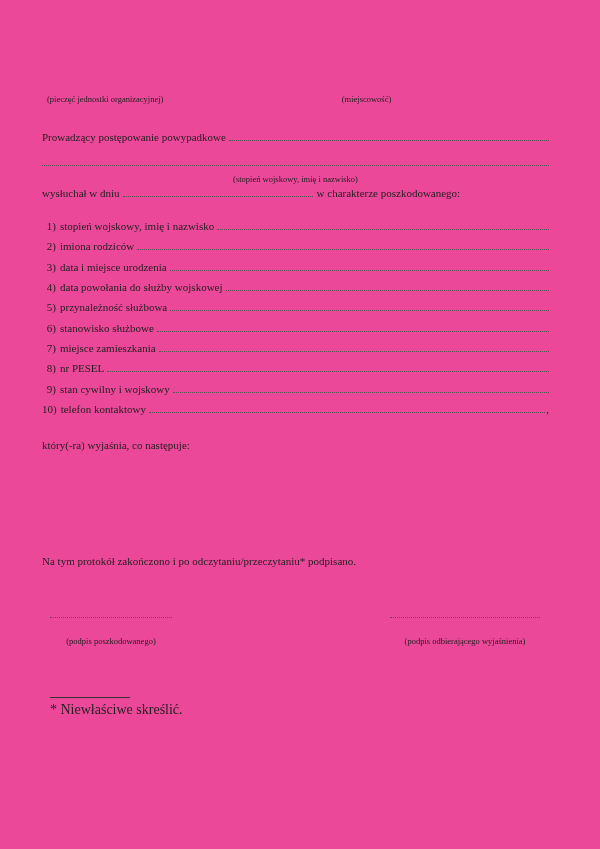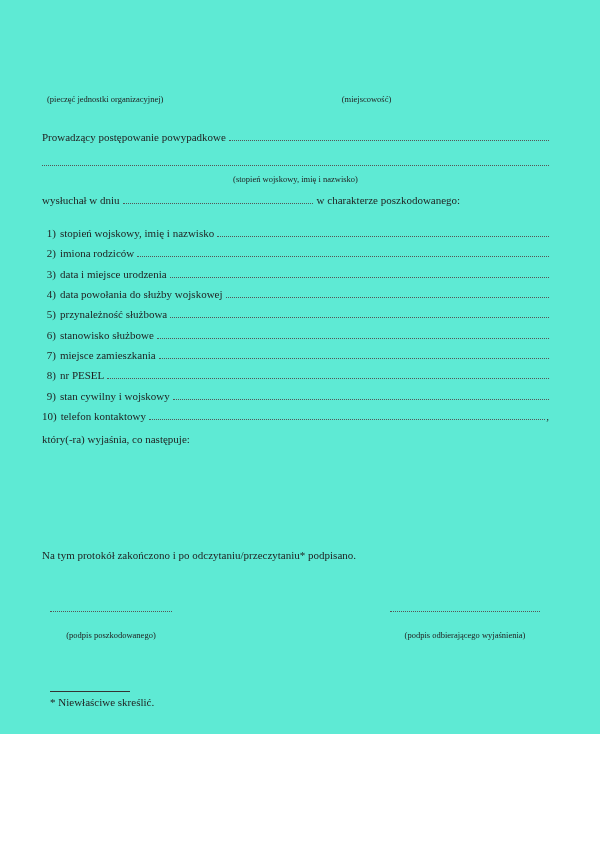--- a/index.html
+++ b/index.html
@@ -1,21 +1,21 @@
 <!DOCTYPE html>
 <html lang="pl"><head>
 <meta charset="utf-8">
 <style>
   html,body { margin:0; padding:0; background:#ffffff; }
   .page {
     position: relative;
     width: 600px;
-    height: 734px;
+    height: 849px;
     margin: 0 auto;
-    background: #5eead4;
+    background: #ec4899;
     font-family: "Liberation Serif", "DejaVu Serif", serif;
     font-size: 11px;
     color: #1f1f1f;
     overflow: hidden;
   }
   .content { padding: 92px 51px 0 42px; }
 
   .small { font-size: 8.5px; color:#222; }
   .center { text-align: center; }
   .nowrap { white-space: nowrap; }
@@ -52,43 +52,43 @@
 
   .lead-line { margin-top: 27px; }
   .dotline {
     margin-top: 11px;
     height: 10px;
     border-bottom: 1px dotted #555;
     width: 100%;
   }
   .caption { margin-top: 8px; }
 
-  .heard-line { margin-top: 10px; }
+  .heard-line { margin-top: 3px; }
   .w-heard { flex: 0 0 190px; margin: 0 4px 0 3px; }
 
   
   .items { margin-top: 20px; }
   .item { display: flex; align-items: baseline; height: 20.35px; }
   .item .num { flex: 0 0 14px; text-align: right; margin-right: 4px; }
   .item .sfx { margin-left: 1px; }
 
-  .explains { margin-top: 3px; }
+  .explains { margin-top: 16px; }
   .closing  { margin-top: 103px; }
 
   
   .signatures { margin-top: 39px; display: flex; justify-content: space-between; }
   .sig-left  { width: 122px; margin-left: 8px; }
   .sig-right { width: 150px; margin-right: 9px; }
   .sigdots { height: 10px; border-bottom: 1px dotted #555; }
   .sig-label { margin-top: 18px; }
 
   
   .footnote { margin-top: 51px; }
   .fn-rule { width: 80px; margin-left: 8px; border-top: 1px solid #333; height: 0; }
-  .fn-text { margin-top: 4px; padding-left: 8px; font-size: 11px; }
+  .fn-text { margin-top: 4px; padding-left: 8px; font-size: 14px; }
 </style>
 </head>
 <body>
 
 <div class="page">
   <div class="content">
 
     <div class="top-row">
       <span class="small stamp-caption">(pieczęć jednostki organizacyjnej)</span>
       <div class="date-block">

